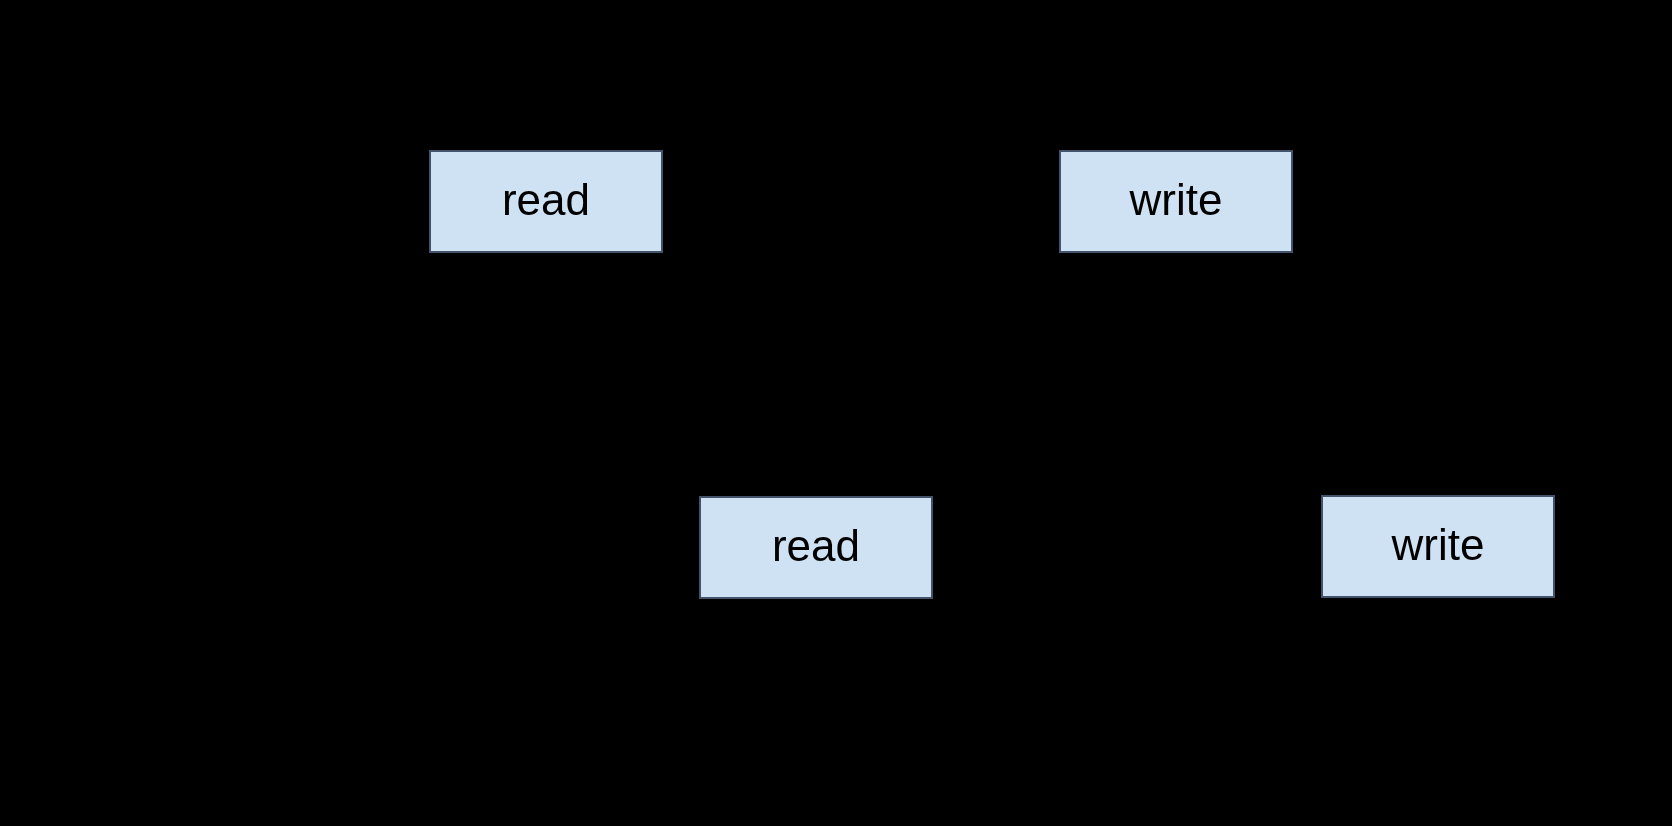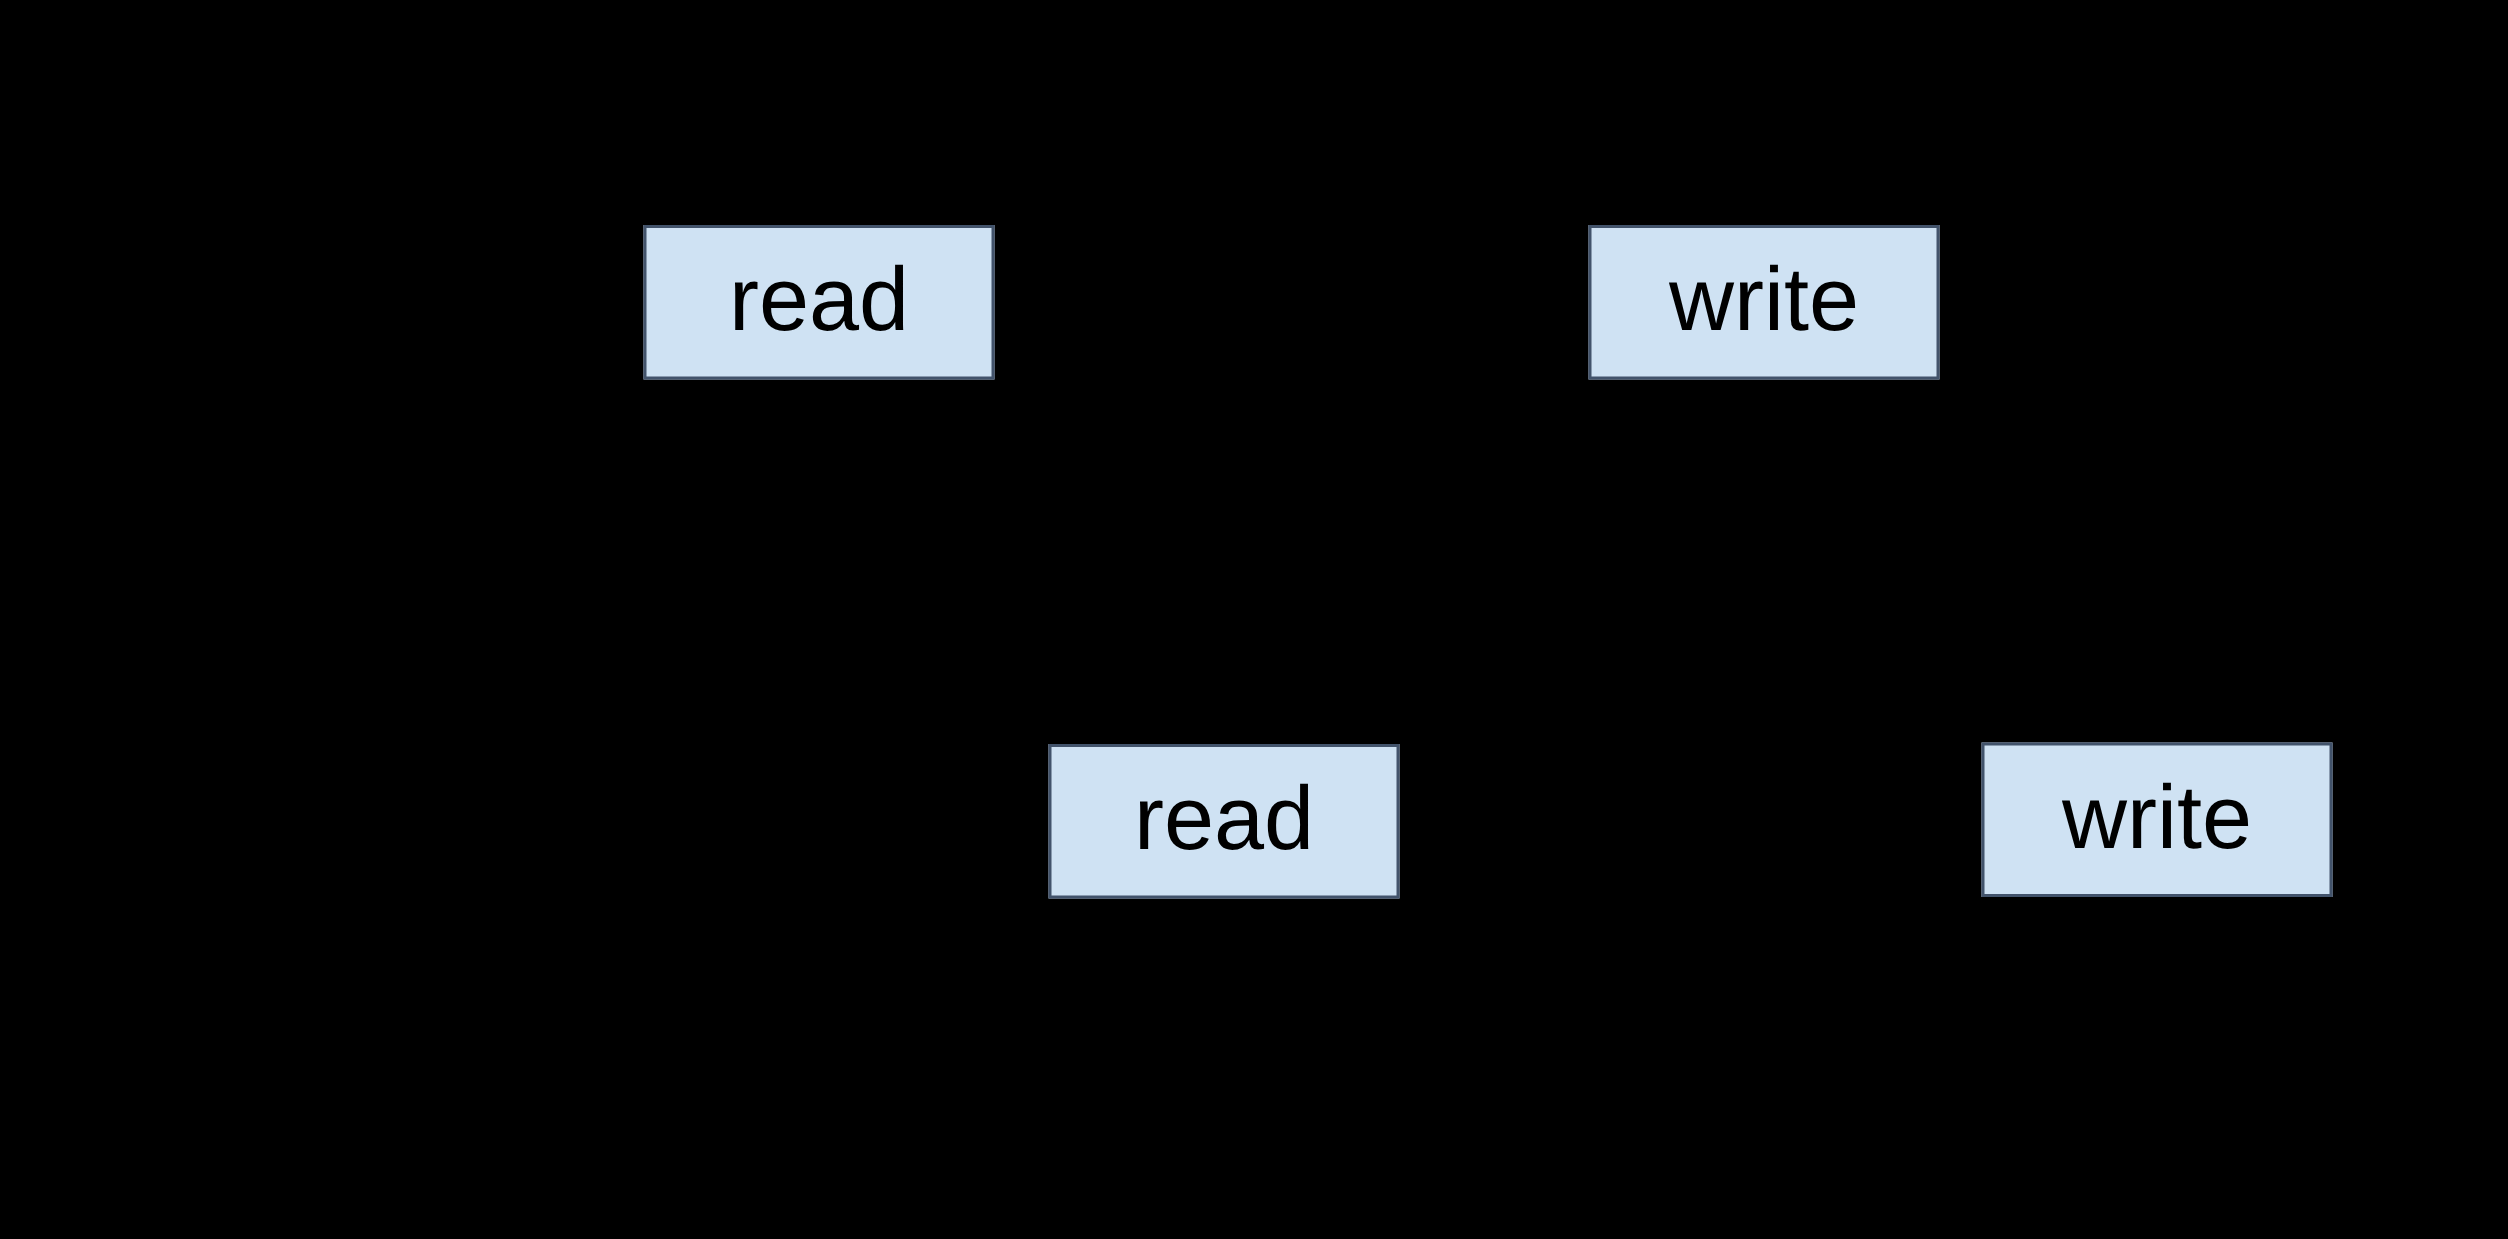--- a/index.html
+++ b/index.html
@@ -21,21 +21,21 @@
     height: 103px;
     background: #cfe2f3;
     border: 2px solid #42536b;
     box-sizing: border-box;
     display: flex;
     align-items: center;
     justify-content: center;
   }
   .op-box .label {
     color: #000000;
-    font-size: 60px;
+    font-size: 44px;
     line-height: 1;
     padding-bottom: 4px;
   }
   #box-read-top    { left: 429px;  top: 150px; }
   #box-write-top   { left: 1059px; top: 150px; }
   #box-read-bottom { left: 699px;  top: 496px; }
   #box-write-bottom{ left: 1321px; top: 495px; }
 </style>
 </head>
 <body>

